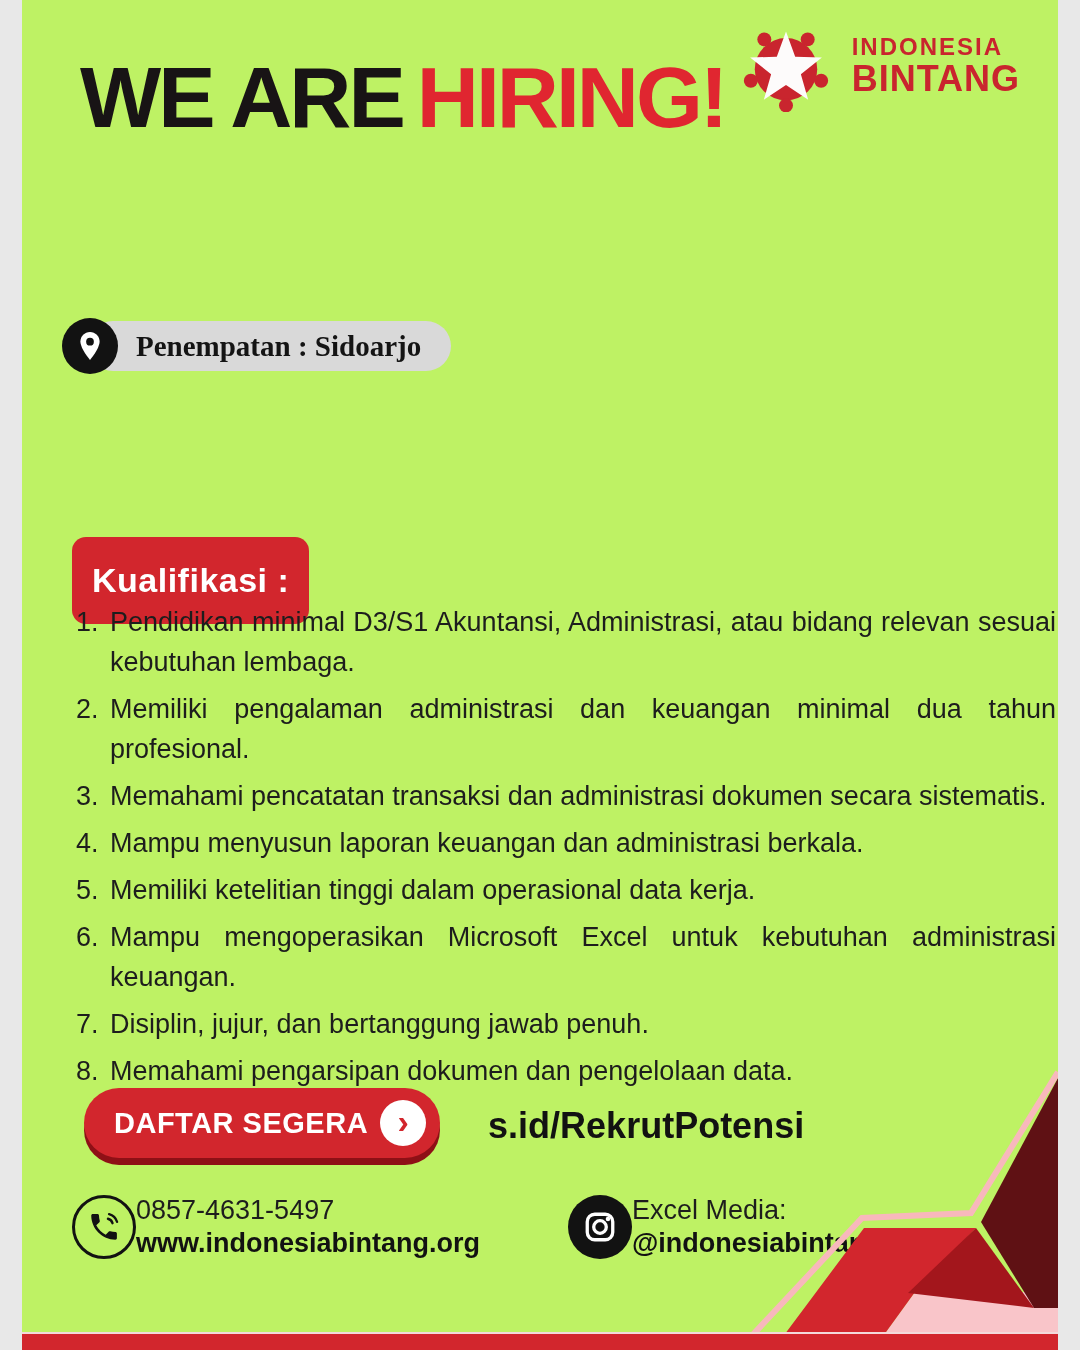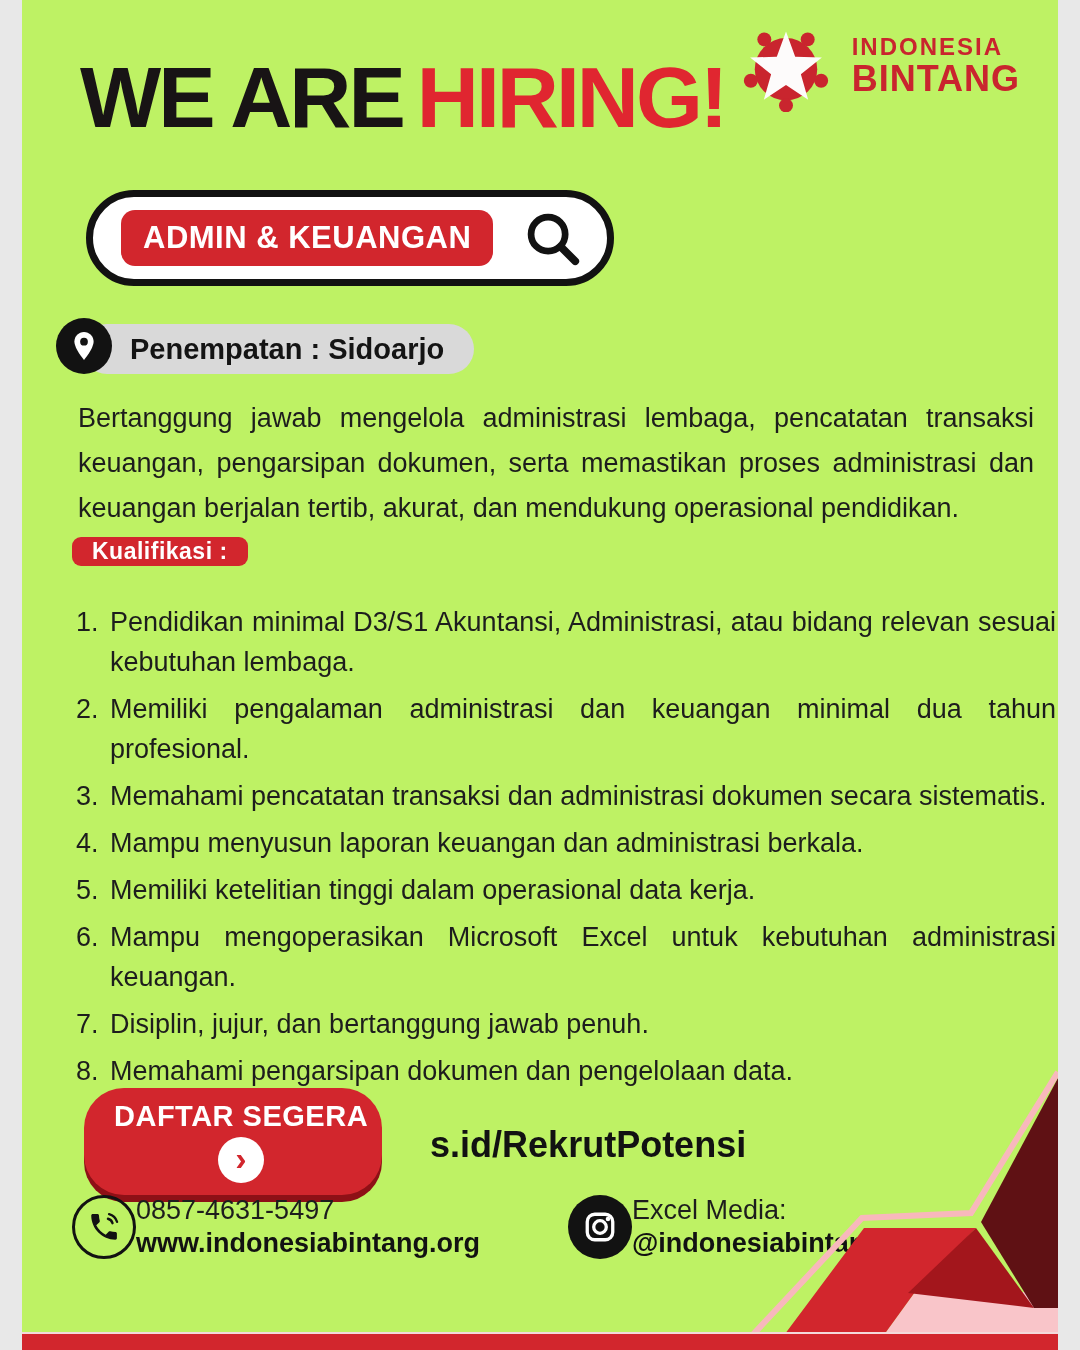--- a/index.html
+++ b/index.html
@@ -42,65 +42,64 @@
     border:7px solid #121212;border-radius:50px;background:#fff;
     display:flex;align-items:center;padding:0 24px 0 28px;
   }
   .job-badge{
     background:var(--primary-red);color:#fff;font-size:31px;font-weight:800;
     letter-spacing:.5px;padding:10px 22px;border-radius:14px;white-space:nowrap;
   }
   .searchbar .mag{margin-left:auto;width:62px;height:62px;}
 
   
-  .location{position:absolute;left:34px;top:318px;display:flex;align-items:flex-end;}
+  .location{position:absolute;left:40px;top:318px;display:flex;align-items:center;font-family:Liberation Serif, serif;}
   .loc-circle{
     width:56px;height:56px;border-radius:50%;background:#121212;z-index:2;
     display:flex;align-items:center;justify-content:center;flex:none;
   }
   .loc-circle svg{width:32px;height:32px;}
   .loc-pill{
     background:var(--pill-gray);border-radius:26px;height:50px;margin-left:-30px;
     display:flex;align-items:center;padding:0 30px 0 48px;
     font-size:29px;font-weight:700;color:#141414;white-space:nowrap;
   }
 
   
   .desc{
     position:absolute;left:56px;top:396px;width:956px;
     font-size:27px;line-height:45px;text-align:justify;color:#1d1d1d;
   }
 
   
   .qual-badge{
     position:absolute;left:50px;top:537px;display:inline-block;
-    background:var(--primary-red);color:#fff;font-size:23px;font-weight:700;
-    padding:1px 20px;border-radius:9px;letter-spacing:.5px;
+    background:var(--primary-red);color:#fff;font-size:34px;font-weight:700;
+    padding:24px 20px;border-radius:14px;letter-spacing:.5px;
   }
   ol.qual-list{
     position:absolute;left:54px;top:602px;width:980px;list-style:none;
     counter-reset:qnum;
   }
   ol.qual-list li{
     counter-increment:qnum;position:relative;padding-left:34px;
     font-size:27px;line-height:40px;text-align:justify;color:#1d1d1d;
     margin-bottom:7px;
   }
   ol.qual-list li::before{
     content:counter(qnum) ".";position:absolute;left:0;top:0;
   }
 
   
   .cta-row{position:absolute;left:62px;top:1088px;display:flex;align-items:center;gap:48px;}
   .cta{
-    border:none;cursor:pointer;display:flex;align-items:center;gap:4px;
+    border:none;cursor:pointer;display:flex;align-items:center;gap:12px;
     background:var(--primary-red);color:#fff;border-radius:40px;
     padding:12px 14px 12px 30px;box-shadow:0 7px 0 var(--button-shadow);
     font-family:inherit;
-    flex-direction:column;
   }
   .cta-label{font-size:29px;font-weight:800;letter-spacing:.5px;white-space:nowrap;}
   .cta-arrow{
     width:46px;height:46px;border-radius:50%;background:#fff;color:var(--primary-red);
     display:flex;align-items:center;justify-content:center;
     font-size:34px;font-weight:900;line-height:1;padding-bottom:4px;flex:none;
   }
   .cta-link .hint{font-size:26px;color:#272727;}
   .cta-link .link{font-size:36px;font-weight:800;color:#121212;margin-top:6px;cursor:pointer;}
 
@@ -145,39 +144,31 @@
         <circle cx="23.6" cy="17.6" r="8.5"></circle>
       </g>
       <polygon fill="#fdfbfb" points="50,8 61.2,38.6 93.7,39.8 68.1,59.9 77,91.2 50,73 23,91.2 31.9,59.9 6.3,39.8 38.8,38.6"></polygon>
     </svg>
     <div class="logo-text">
       <span class="logo-line1">INDONESIA</span>
       <span class="logo-line2">BINTANG</span>
     </div>
   </div>
 
-  <div class="searchbar">
-    <span class="job-badge">ADMIN &amp; KEUANGAN</span>
-    <svg class="mag" viewBox="0 0 24 24" aria-hidden="true">
-      <circle cx="10.5" cy="10.5" r="6.6" fill="none" stroke="#121212" stroke-width="2.6"></circle>
-      <line x1="15.4" y1="15.4" x2="21" y2="21" stroke="#121212" stroke-width="3" stroke-linecap="round"></line>
-    </svg>
-  </div>
 
   <div class="location">
     <span class="loc-circle">
       <svg viewBox="0 0 24 24" aria-hidden="true">
         <path d="M12 1.5C8 1.5 4.8 4.7 4.8 8.7c0 5.4 7.2 13.8 7.2 13.8s7.2-8.4 7.2-13.8c0-4-3.2-7.2-7.2-7.2z" fill="#fff"></path>
         <circle cx="12" cy="8.8" r="2.9" fill="#121212"></circle>
       </svg>
     </span>
     <span class="loc-pill">Penempatan : Sidoarjo</span>
   </div>
 
-  <p class="desc">Bertanggung jawab mengelola administrasi lembaga, pencatatan transaksi keuangan, pengarsipan dokumen, serta memastikan proses administrasi dan keuangan berjalan tertib, akurat, dan mendukung operasional pendidikan.</p>
 
   <div class="qual-badge">Kualifikasi :</div>
   <ol class="qual-list">
       <li>Pendidikan minimal D3/S1 Akuntansi, Administrasi, atau bidang relevan sesuai kebutuhan lembaga.</li>
       <li>Memiliki pengalaman administrasi dan keuangan minimal dua tahun profesional.</li>
       <li>Memahami pencatatan transaksi dan administrasi dokumen secara sistematis.</li>
       <li>Mampu menyusun laporan keuangan dan administrasi berkala.</li>
       <li>Memiliki ketelitian tinggi dalam operasional data kerja.</li>
       <li>Mampu mengoperasikan Microsoft Excel untuk kebutuhan administrasi keuangan.</li>
       <li>Disiplin, jujur, dan bertanggung jawab penuh.</li>

